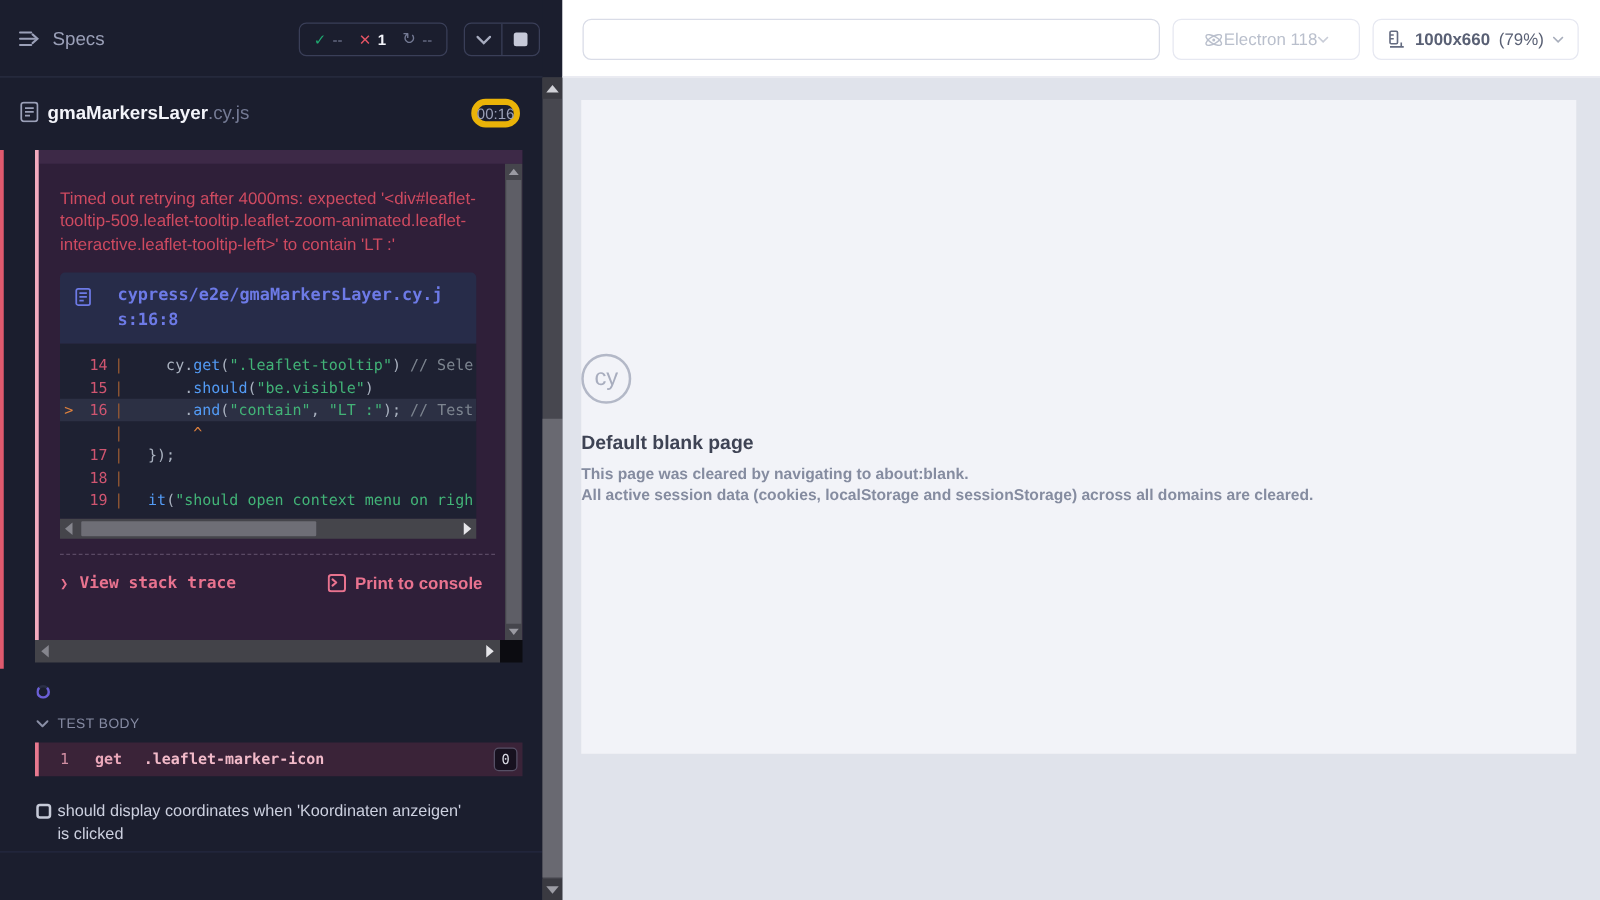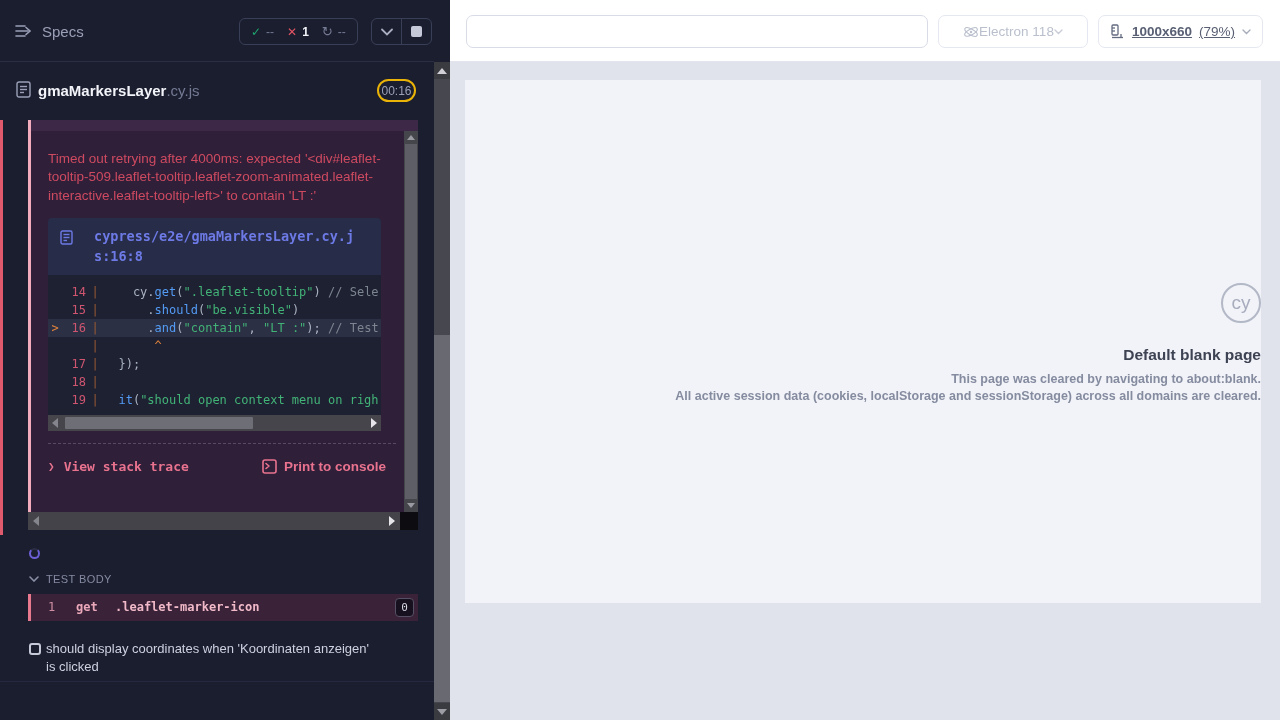--- a/index.html
+++ b/index.html
@@ -21,21 +21,21 @@
   .stat .dim { color:#747a94; } .stat .lit { color:#f3f4fa; font-weight:bold; }
   .ctrl-group { position:absolute; left:371px; top:18px; height:27px; width:61px; display:flex; border:1px solid #3a3f58; border-radius:6px; overflow:hidden; }
   .ctrl-btn { flex:1; display:flex; align-items:center; justify-content:center; cursor:pointer; }
   .ctrl-btn + .ctrl-btn { border-left:1px solid #3a3f58; }
   .stop-sq { width:11px; height:11px; background:#c6c9d8; border-radius:2px; }
 
   .spec-row { position:absolute; left:0; top:62px; width:434px; height:58px; }
   .spec-icon { position:absolute; left:16px; top:19px; color:#9ba0b8; }
   .spec-name { position:absolute; left:38px; top:20px; font-size:15px; color:#f3f4fa; font-weight:bold; }
   .spec-ext { color:#747a94; font-weight:normal; }
-  .spec-timer { position:absolute; left:377px; top:17px; width:39px; height:23px; border:2px solid #eab308; border-radius:12px; color:#9ba0b8; font-size:12px; display:flex; align-items:center; justify-content:center; }
+  .spec-timer { position:absolute; left:377px; top:17px; width:39px; height:23px; border:5px solid #eab308; border-radius:12px; color:#9ba0b8; font-size:12px; display:flex; align-items:center; justify-content:center; }
 
   .fail-bar { position:absolute; left:0; top:120px; width:3px; height:415px; background:#e05a6e; }
 
   
   .error-wrap { position:absolute; left:28px; top:120px; width:390px; height:410px; }
   .err-main { position:absolute; left:0; top:0; width:390px; height:392px; background:#2f1f39; border-left:3px solid #f3abbe; overflow:hidden; }
   .err-strip { position:absolute; left:0; top:0; width:387px; height:11px; background:#3d2947; }
   .err-vscroll { position:absolute; right:0; top:11px; width:14px; height:381px; background:#45454c; }
   .err-vscroll .thumb { position:absolute; left:1px; right:1px; top:13px; bottom:13px; background:#5e5e66; }
   .err-content { position:absolute; left:17px; top:11px; width:356px; }
@@ -88,26 +88,26 @@
   .sb-scrollbar { position:absolute; left:434px; top:62px; width:16px; height:658px; background:#47474f; }
   .sb-scrollbar .btn { position:absolute; left:0; width:16px; height:17px; background:#3a3a41; display:flex; align-items:center; justify-content:center; }
   .sb-scrollbar .btn.up { top:0; } .sb-scrollbar .btn.down { bottom:0; }
   .sb-scrollbar .thumb { position:absolute; left:0; top:273px; width:16px; height:367px; background:#696971; }
 
   
   .right { position:absolute; left:450px; top:0; width:830px; height:720px; background:#e0e3eb; }
   .topbar { position:absolute; left:0; top:0; width:830px; height:62px; background:#ffffff; border-bottom:1px solid #e3e5ee; }
   .url-input { position:absolute; left:16px; top:15px; width:462px; height:33px; border:1px solid #d9dce7; border-radius:7px; background:#fff; font-size:13px; color:#3e4354; padding:0 12px; outline:none; }
   .browser-btn { position:absolute; left:488px; top:15px; width:150px; height:33px; border:1px solid #e6e8f1; border-radius:7px; background:#fff; display:flex; align-items:center; justify-content:center; gap:0; color:#b9bfcc; font-size:13.5px; cursor:pointer; }
-  .viewport-btn { position:absolute; left:648px; top:15px; width:165px; height:33px; border:1px solid #e6e8f1; border-radius:7px; background:#fff; display:flex; align-items:center; justify-content:center; gap:7px; font-size:13.5px; color:#596074; cursor:pointer;text-decoration:underline; }
+  .viewport-btn { position:absolute; left:648px; top:15px; width:165px; height:33px; border:1px solid #e6e8f1; border-radius:7px; background:#fff; display:flex; align-items:center; justify-content:center; gap:7px; font-size:13.5px; color:#596074; cursor:pointer; }
   .viewport-btn .size { font-weight:bold; }
   .chev { flex:none; }
 
   .workspace { position:absolute; left:0; top:62px; width:830px; height:658px; }
-  .aut-page { position:absolute; left:15px; top:18px; width:796px; height:523px; background:#f2f3f8; display:flex; flex-direction:column; align-items:flex-end; }
+  .aut-page { position:absolute; left:15px; top:18px; width:796px; height:523px; background:#f2f3f8; display:flex; flex-direction:column; align-items:flex-start; }
   .cy-logo { margin-top:203px; width:40px; height:40px; border:2px solid #b3b8c7; border-radius:50%; color:#a8adbe; font-size:19px; font-weight:500; display:flex; align-items:center; justify-content:center; }
   .aut-title { margin-top:23px; font-size:15.5px; font-weight:bold; color:#3e4354; }
   .aut-msg { margin-top:8px; font-size:12.5px; color:#858ca0;font-weight:bold; }
   .aut-msg.second { margin-top:3px; }
 
   svg { display:block; }
 </style>
 </head>
 <body>
 

